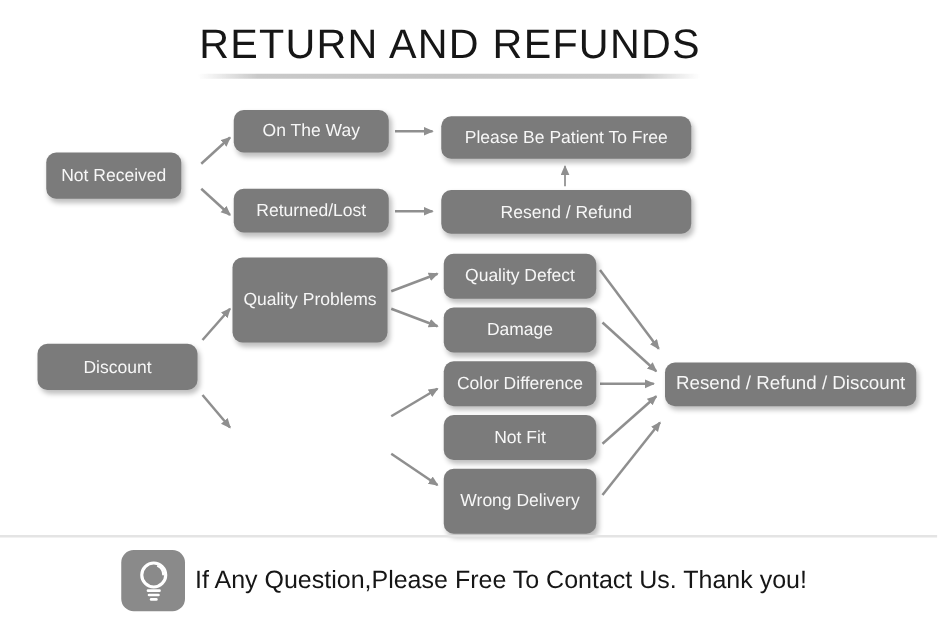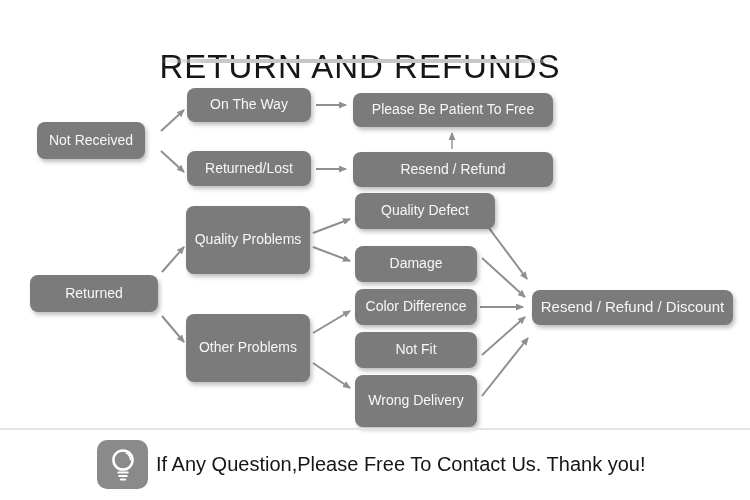--- a/index.html
+++ b/index.html
@@ -2,21 +2,21 @@
 <html><head>
 <meta charset="utf-8">
 <style>
   html,body{margin:0;padding:0;background:#ffffff;}
   .stage{
     position:relative;width:750px;height:500px;background:#ffffff;overflow:hidden;
     font-family:"Liberation Sans","DejaVu Sans",sans-serif;
   }
   .title{
     position:absolute;left:0;top:16px;width:720px;text-align:center;
-    font-size:33px;font-weight:400;letter-spacing:1px;color:#161616;margin-top:32px;
+    font-size:33px;font-weight:400;letter-spacing:1px;color:#161616;
   }
   .title-divider{
     position:absolute;left:158px;top:59px;width:402px;height:4px;border-radius:2px;
     background:linear-gradient(to right, rgba(220,220,220,0), #c9c9c9 12%, #c4c4c4 50%, #c9c9c9 88%, rgba(220,220,220,0));
     filter:blur(0.4px);
   }
   .node{
     position:absolute;background:#7b7b7b;color:#f7f7f7;border-radius:8px;
     display:flex;align-items:center;justify-content:center;text-align:center;
     font-size:14px;line-height:1.1;box-shadow:2px 3px 4px rgba(0,0,0,0.25);
@@ -67,24 +67,23 @@
     </g>
   </svg>
 
   <div class="node" style="left:37px;top:122px;width:108px;height:37px">Not Received</div>
   <div class="node" style="left:187px;top:88px;width:124px;height:34px">On The Way</div>
   <div class="node" style="left:353px;top:93px;width:200px;height:34px">Please Be Patient To Free</div>
   <div class="node" style="left:187px;top:151px;width:124px;height:35px">Returned/Lost</div>
   <div class="node" style="left:353px;top:152px;width:200px;height:35px">Resend / Refund</div>
 
   <div class="node" style="left:186px;top:206px;width:124px;height:68px">Quality Problems</div>
-  <div class="node" style="left:30px;top:275px;width:128px;height:37px">Returned</div>
-  <div class="node" style="left:186px;top:314px;width:124px;height:68px">Other Problems</div>
+  <div class="node" style="left:30px;top:275px;width:128px;height:37px">Discount</div>
 
-  <div class="node" style="left:355px;top:193px;width:140px;height:36px">Quality Defect</div>
+  <div class="node" style="left:355px;top:203px;width:122px;height:36px">Quality Defect</div>
   <div class="node" style="left:355px;top:246px;width:122px;height:36px">Damage</div>
   <div class="node" style="left:355px;top:289px;width:122px;height:36px">Color Difference</div>
   <div class="node" style="left:355px;top:332px;width:122px;height:36px">Not Fit</div>
   <div class="node" style="left:355px;top:375px;width:122px;height:52px">Wrong Delivery</div>
 
   <div class="node" style="left:532px;top:290px;width:201px;height:35px;font-size:15px">Resend / Refund / Discount</div>
 
   <div class="footer-line"></div>
 
   <div class="bulb-box">

